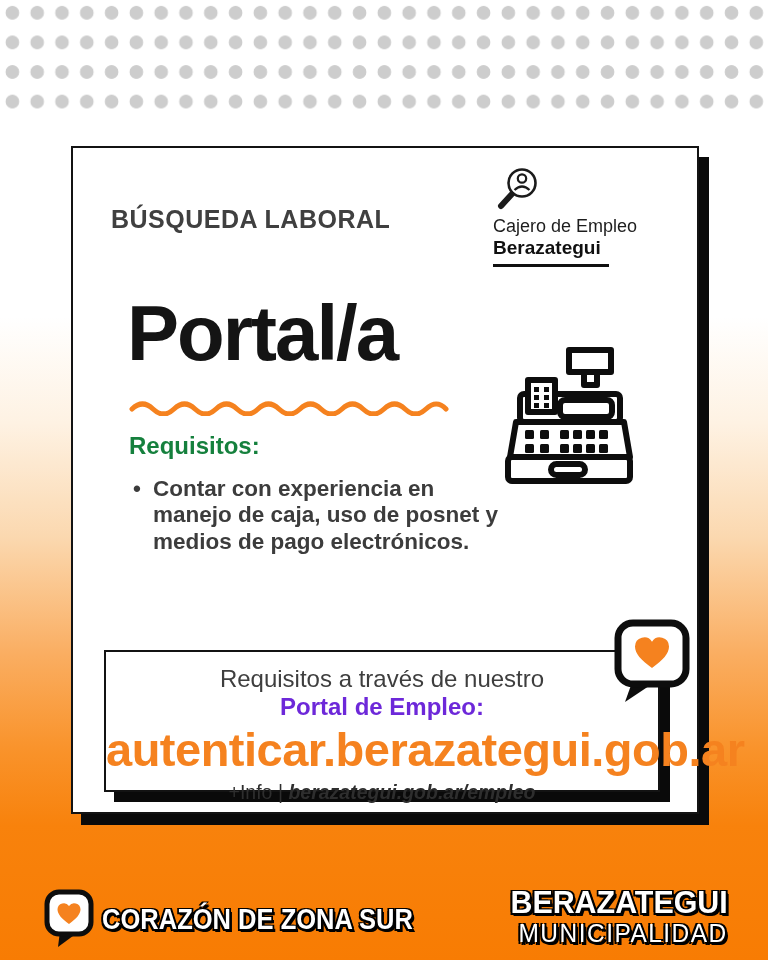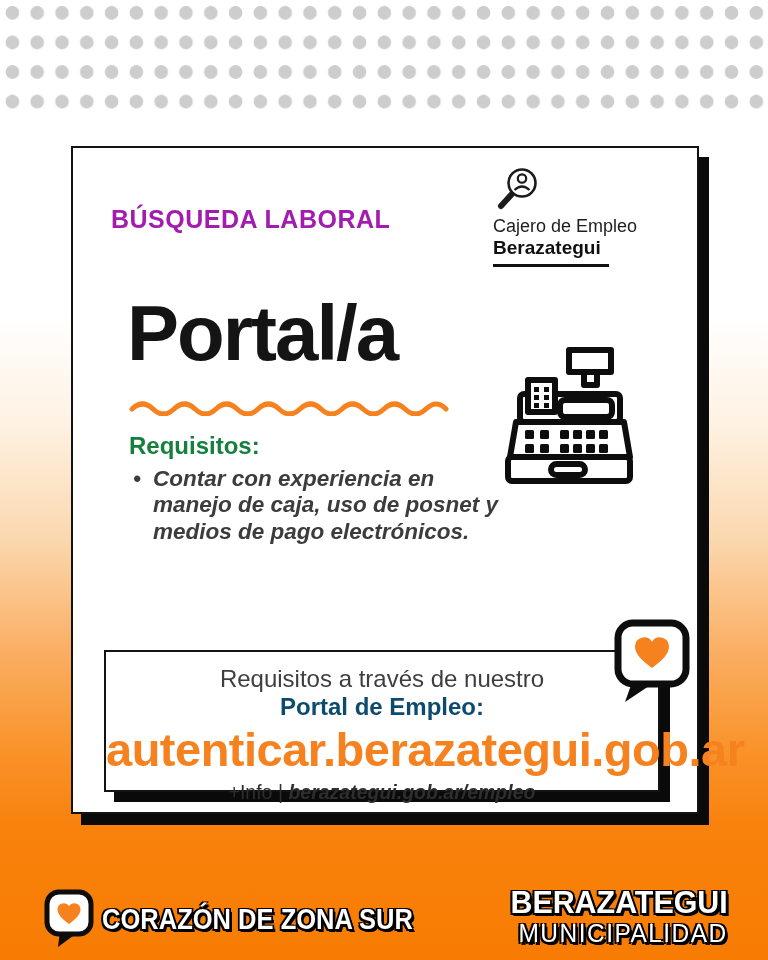--- a/index.html
+++ b/index.html
@@ -15,49 +15,49 @@
     background-size:24.8px 29.6px; background-position:0 -2px;
   }
   .card {
     position:absolute; left:71px; top:146px; width:628px; height:668px;
     background:#ffffff; border:2px solid #131313;
     box-shadow:10px 11px 0 #0a0a0a;
   }
   .card > * { position:absolute; }
   .eyebrow {
     left:38px; top:57px; font-size:25px; font-weight:bold;
-    color:#a21caf; letter-spacing:.5px;
+    color:#404040; letter-spacing:.5px;
   }
   .agency { left:420px; top:18px; width:205px; }
   .agency svg { display:block; margin-left:2px; }
   .agency-name { font-size:18px; color:#1d1d1d; margin-top:2px; }
   .agency-city {
     font-size:19px; font-weight:bold; color:#101010;
     border-bottom:3px solid #101010; padding:0 8px 5px 0; display:inline-block;
   }
   .job-title {
     left:54px; top:146px; font-size:78px; font-weight:bold;
     color:#141414; letter-spacing:-2px; line-height:1;
   }
   .wave { left:56px; top:248px; }
   .req-title { left:56px; top:284px; font-size:24px; font-weight:bold; color:#15803d; }
   .req-item {
-    left:80px; top:318px; width:350px; font-size:22.5px; font-weight:bold;
-    color:#3c3c3c; line-height:1.17; list-style:none;font-style:italic;
+    left:80px; top:328px; width:350px; font-size:22.5px; font-weight:bold;
+    color:#3c3c3c; line-height:1.17; list-style:none;
   }
   .req-item::before { content:"•"; position:absolute; left:-20px; color:#3c3c3c; }
   .register { left:423px; top:196px; }
   .info-box {
     left:31px; top:502px; width:556px; height:142px;
     background:#ffffff; border:2px solid #131313;
     box-shadow:10px 10px 0 #0a0a0a;
     text-align:center; padding-top:13px;
   }
   .cta-intro { font-size:24px; color:#3e3e3e; }
-  .cta-portal { font-size:24px; font-weight:bold; color:#0c4a6e; }
+  .cta-portal { font-size:24px; font-weight:bold; color:#6d28d9; }
   .cta-url { font-size:47px; font-weight:bold; color:#f5821f; letter-spacing:-.5px; margin-top:1px; }
   .cta-info { font-size:19.5px; color:#2e2e2e; margin-top:4px; }
   .cta-info .bi { font-weight:bold; font-style:italic; }
   .bubble-badge { left:538px; top:470px; }
   .outline-text {
     color:#ffffff;
     text-shadow:-2px -1px 0 #000, 2px -1px 0 #000, -2px 2px 0 #000,
                  2px 2px 0 #000, 3px 3px 0 #000, 1px 3px 0 #000;
   }
   .footer-logo { position:absolute; left:44px; top:889px; }

